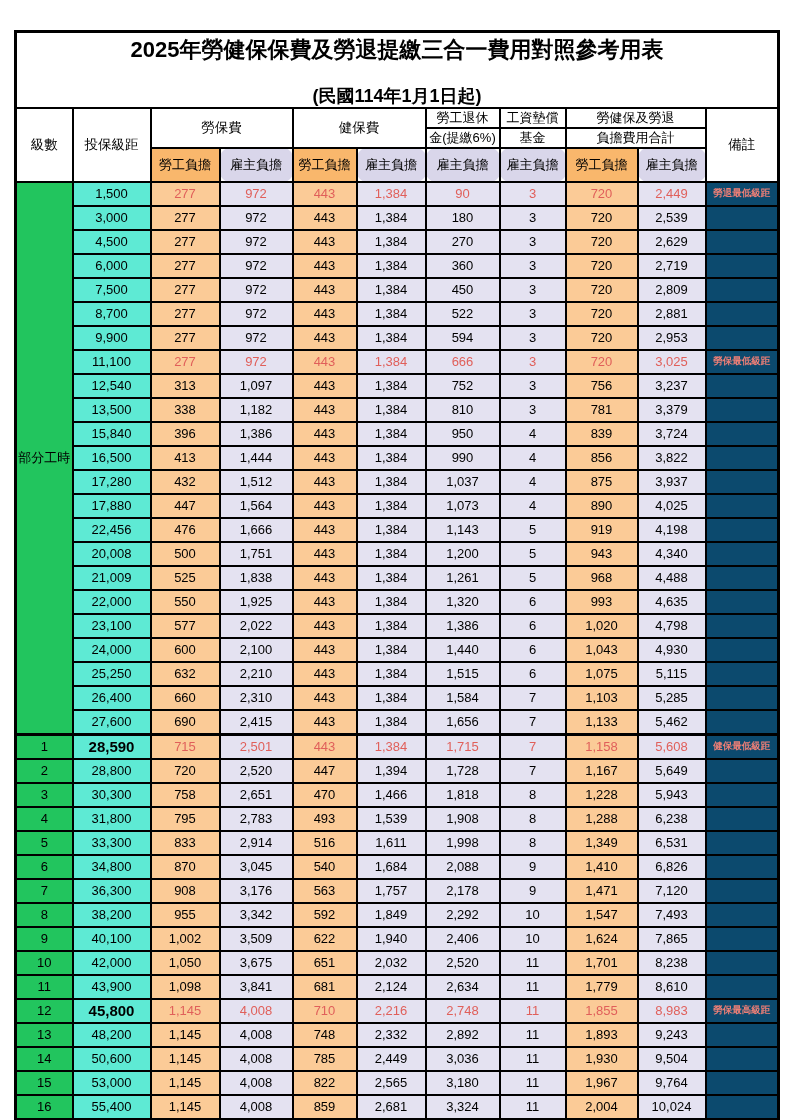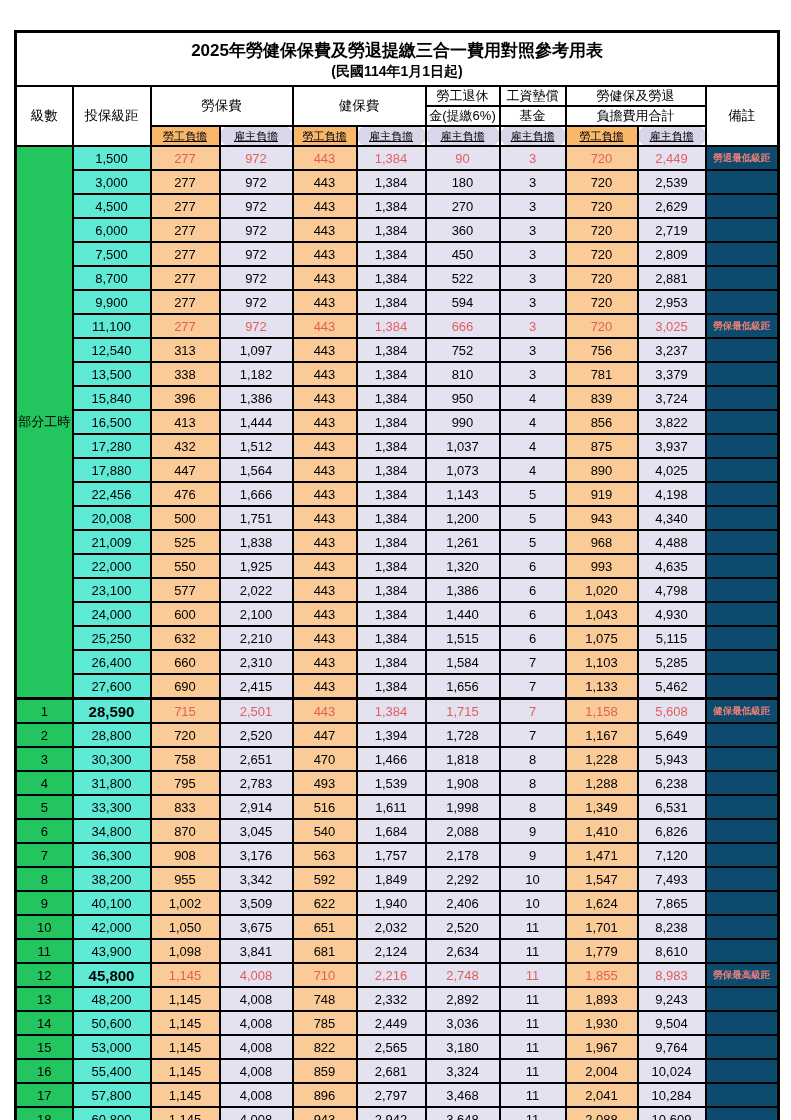--- a/index.html
+++ b/index.html
@@ -1,25 +1,25 @@
 <!DOCTYPE html>
 <html><head>
 <meta charset="utf-8">
 <style>
   html,body { margin:0; padding:0; background:#ffffff; }
   body { width:791px; height:1120px; font-family:"Liberation Sans", sans-serif; color:#000; }
   .sheet { padding:30px 14px 0 14px; }
   table { border-collapse:collapse; table-layout:fixed; width:763px; border:3px solid #000; }
   th, td { border:2px solid #000; text-align:center; vertical-align:middle; padding:0; overflow:hidden; white-space:nowrap; font-weight:normal; }
   .title-cell { height:52px; background:#fff; }
-  .t1 { font-size:17px; font-weight:bold; line-height:1.55; }
-  .t2 { font-size:14px; font-weight:bold; line-height:1.1; }
+  .t1 { font-size:22px; font-weight:bold; line-height:1.55; }
+  .t2 { font-size:18px; font-weight:bold; line-height:1.1;margin-top:20px; }
   .hA { height:17px; font-size:13px; }
   .hB { height:16px; font-size:13px; }
-  .hC { height:20px; font-size:11px;text-decoration:underline; }
+  .hC { height:34px; font-size:13px; }
   .hmain { font-size:13.5px; }
   tbody td { height:22px; font-size:13px; }
   .sub-orange { background:#F9B76C; }
   .sub-lav { background:#D9D6EA;border-radius:10px; }
   .c-orange { background:#FBCB97; }
   .c-lav { background:#E4E2F1; }
   .c-level { background:#22c55e; }
   .c-bracket { background:#5eead4; }
   .c-note { background:#0c4a6e; font-size:9.5px; font-weight:bold; color:#EF7F76; letter-spacing:0; }
   .red { color:#E05F5A; }

